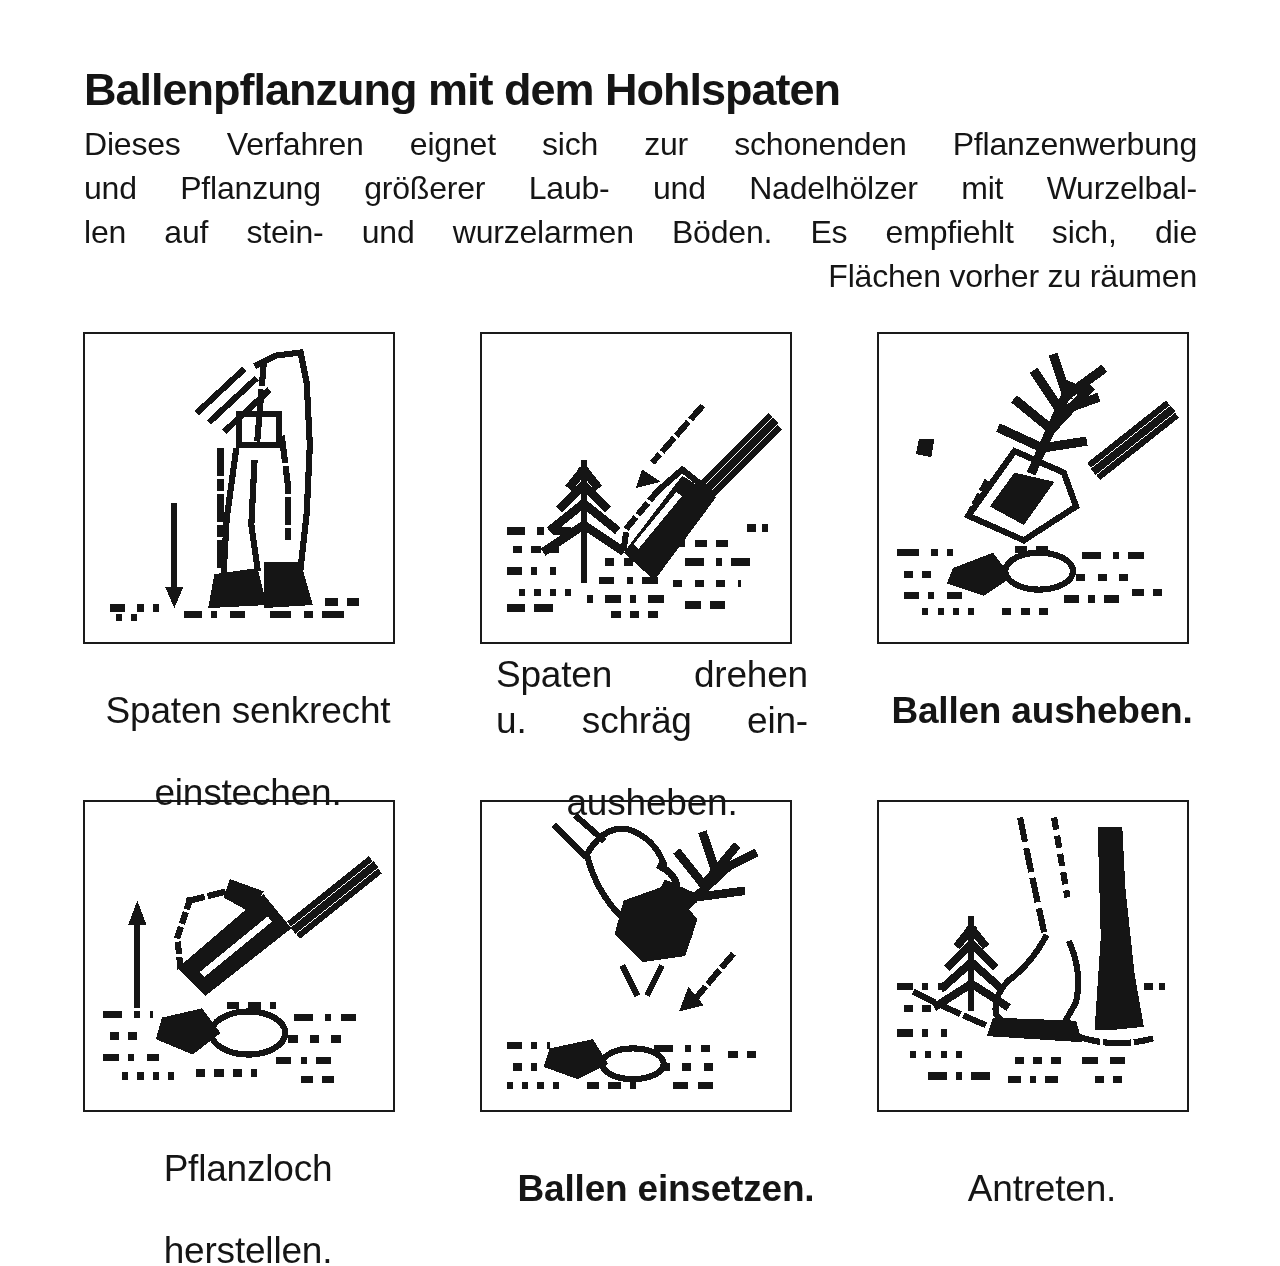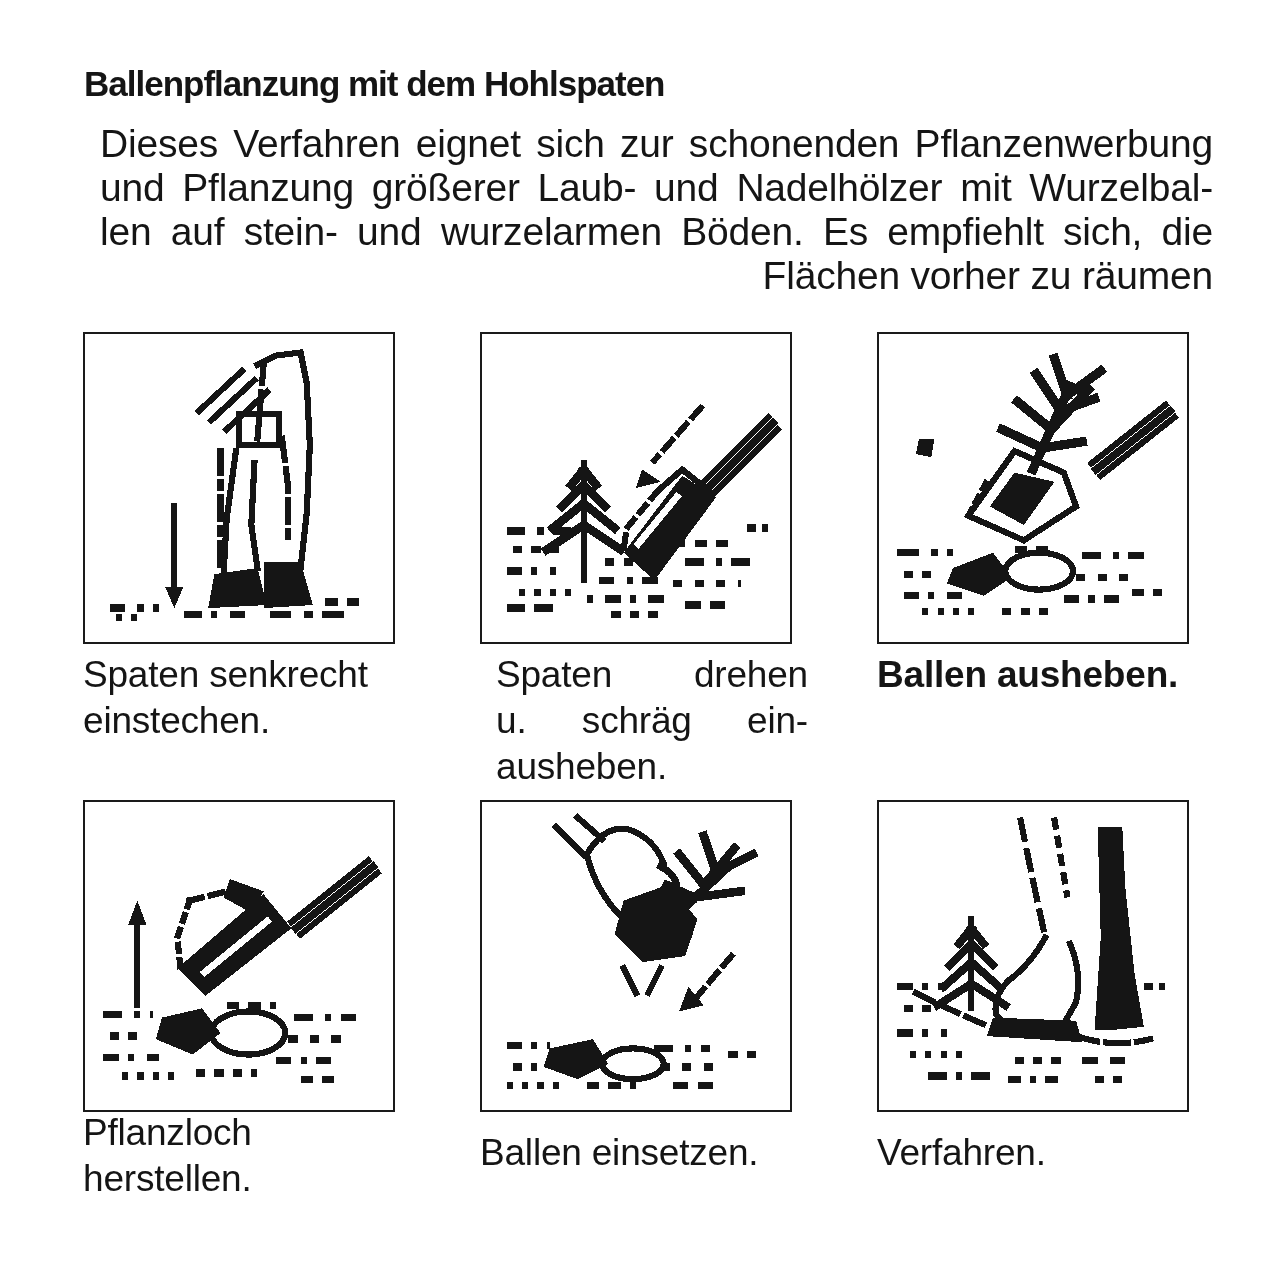--- a/index.html
+++ b/index.html
@@ -8,56 +8,56 @@
     width: 1280px; height: 1266px;
     font-family: "Liberation Sans", sans-serif;
     color: #151515;
     position: relative;
     overflow: hidden;
   }
   .page { position: absolute; inset: 0; background: #ffffff; }
 
   .title {
     position: absolute; left: 84px; top: 64px;
-    font-size: 35px; font-weight: bold; letter-spacing: -1px;
+    font-size: 45px; font-weight: bold; letter-spacing: -1px;
     white-space: nowrap;
   }
   .intro {
     position: absolute; left: 84px; top: 122px; width: 1113px;
-    font-size: 39px; line-height: 44px; letter-spacing: -0.2px; margin-left: 16px;
+    font-size: 32px; line-height: 44px; letter-spacing: -0.2px;
   }
   .intro .jline { text-align: justify; text-align-last: justify; white-space: nowrap; }
   .intro .lline { text-align: right; }
 
   .panel {
     position: absolute; width: 312px; height: 312px;
     border: 2px solid #1a1a1a; background: #ffffff;
   }
   .panel svg { width: 100%; height: 100%; display: block; }
 
   .caption {
     position: absolute;
     font-size: 37px; line-height: 46px; letter-spacing: -0.2px;
   }
-  .caption .cline { display: block; text-align: left; }
+  .caption .cline { display: block; text-align: center; margin-top: 36px; }
   .caption .cjust { display: block; text-align: justify; text-align-last: justify; white-space: nowrap; }
 
   
   #panel-1 { left: 83px;  top: 332px; }
   #panel-2 { left: 480px; top: 332px; }
   #panel-3 { left: 877px; top: 332px; }
   #panel-4 { left: 83px;  top: 800px; }
   #panel-5 { left: 480px; top: 800px; }
   #panel-6 { left: 877px; top: 800px; }
 
   #caption-1 { left: 83px;  top: 652px;  width: 330px; }
   #caption-2 { left: 496px; top: 652px;  width: 312px; }
   #caption-3 { left: 877px; top: 652px;  width: 330px; font-weight: bold; }
   #caption-4 { left: 83px;  top: 1110px; width: 330px; }
-  #caption-5 { left: 480px; top: 1130px; width: 340px; }
+  #caption-5 { left: 496px; top: 1130px; width: 340px; font-weight: bold; }
   #caption-6 { left: 877px; top: 1130px; width: 330px; }
 </style>
 </head>
 <body>
 
 <div class="page">
 
   <h1 class="title">Ballenpflanzung mit dem Hohlspaten</h1>
 
   <div class="intro">
@@ -303,16 +303,16 @@
   <div class="caption" id="caption-4">
     <span class="cline">Pflanzloch</span>
     <span class="cline">herstellen.</span>
   </div>
 
   <div class="caption" id="caption-5">
     <span class="cline">Ballen einsetzen.</span>
   </div>
 
   <div class="caption" id="caption-6">
-    <span class="cline">Verfahren.</span>
+    <span class="cline">Antreten.</span>
   </div>
 
 </div>
 
 </body></html>

